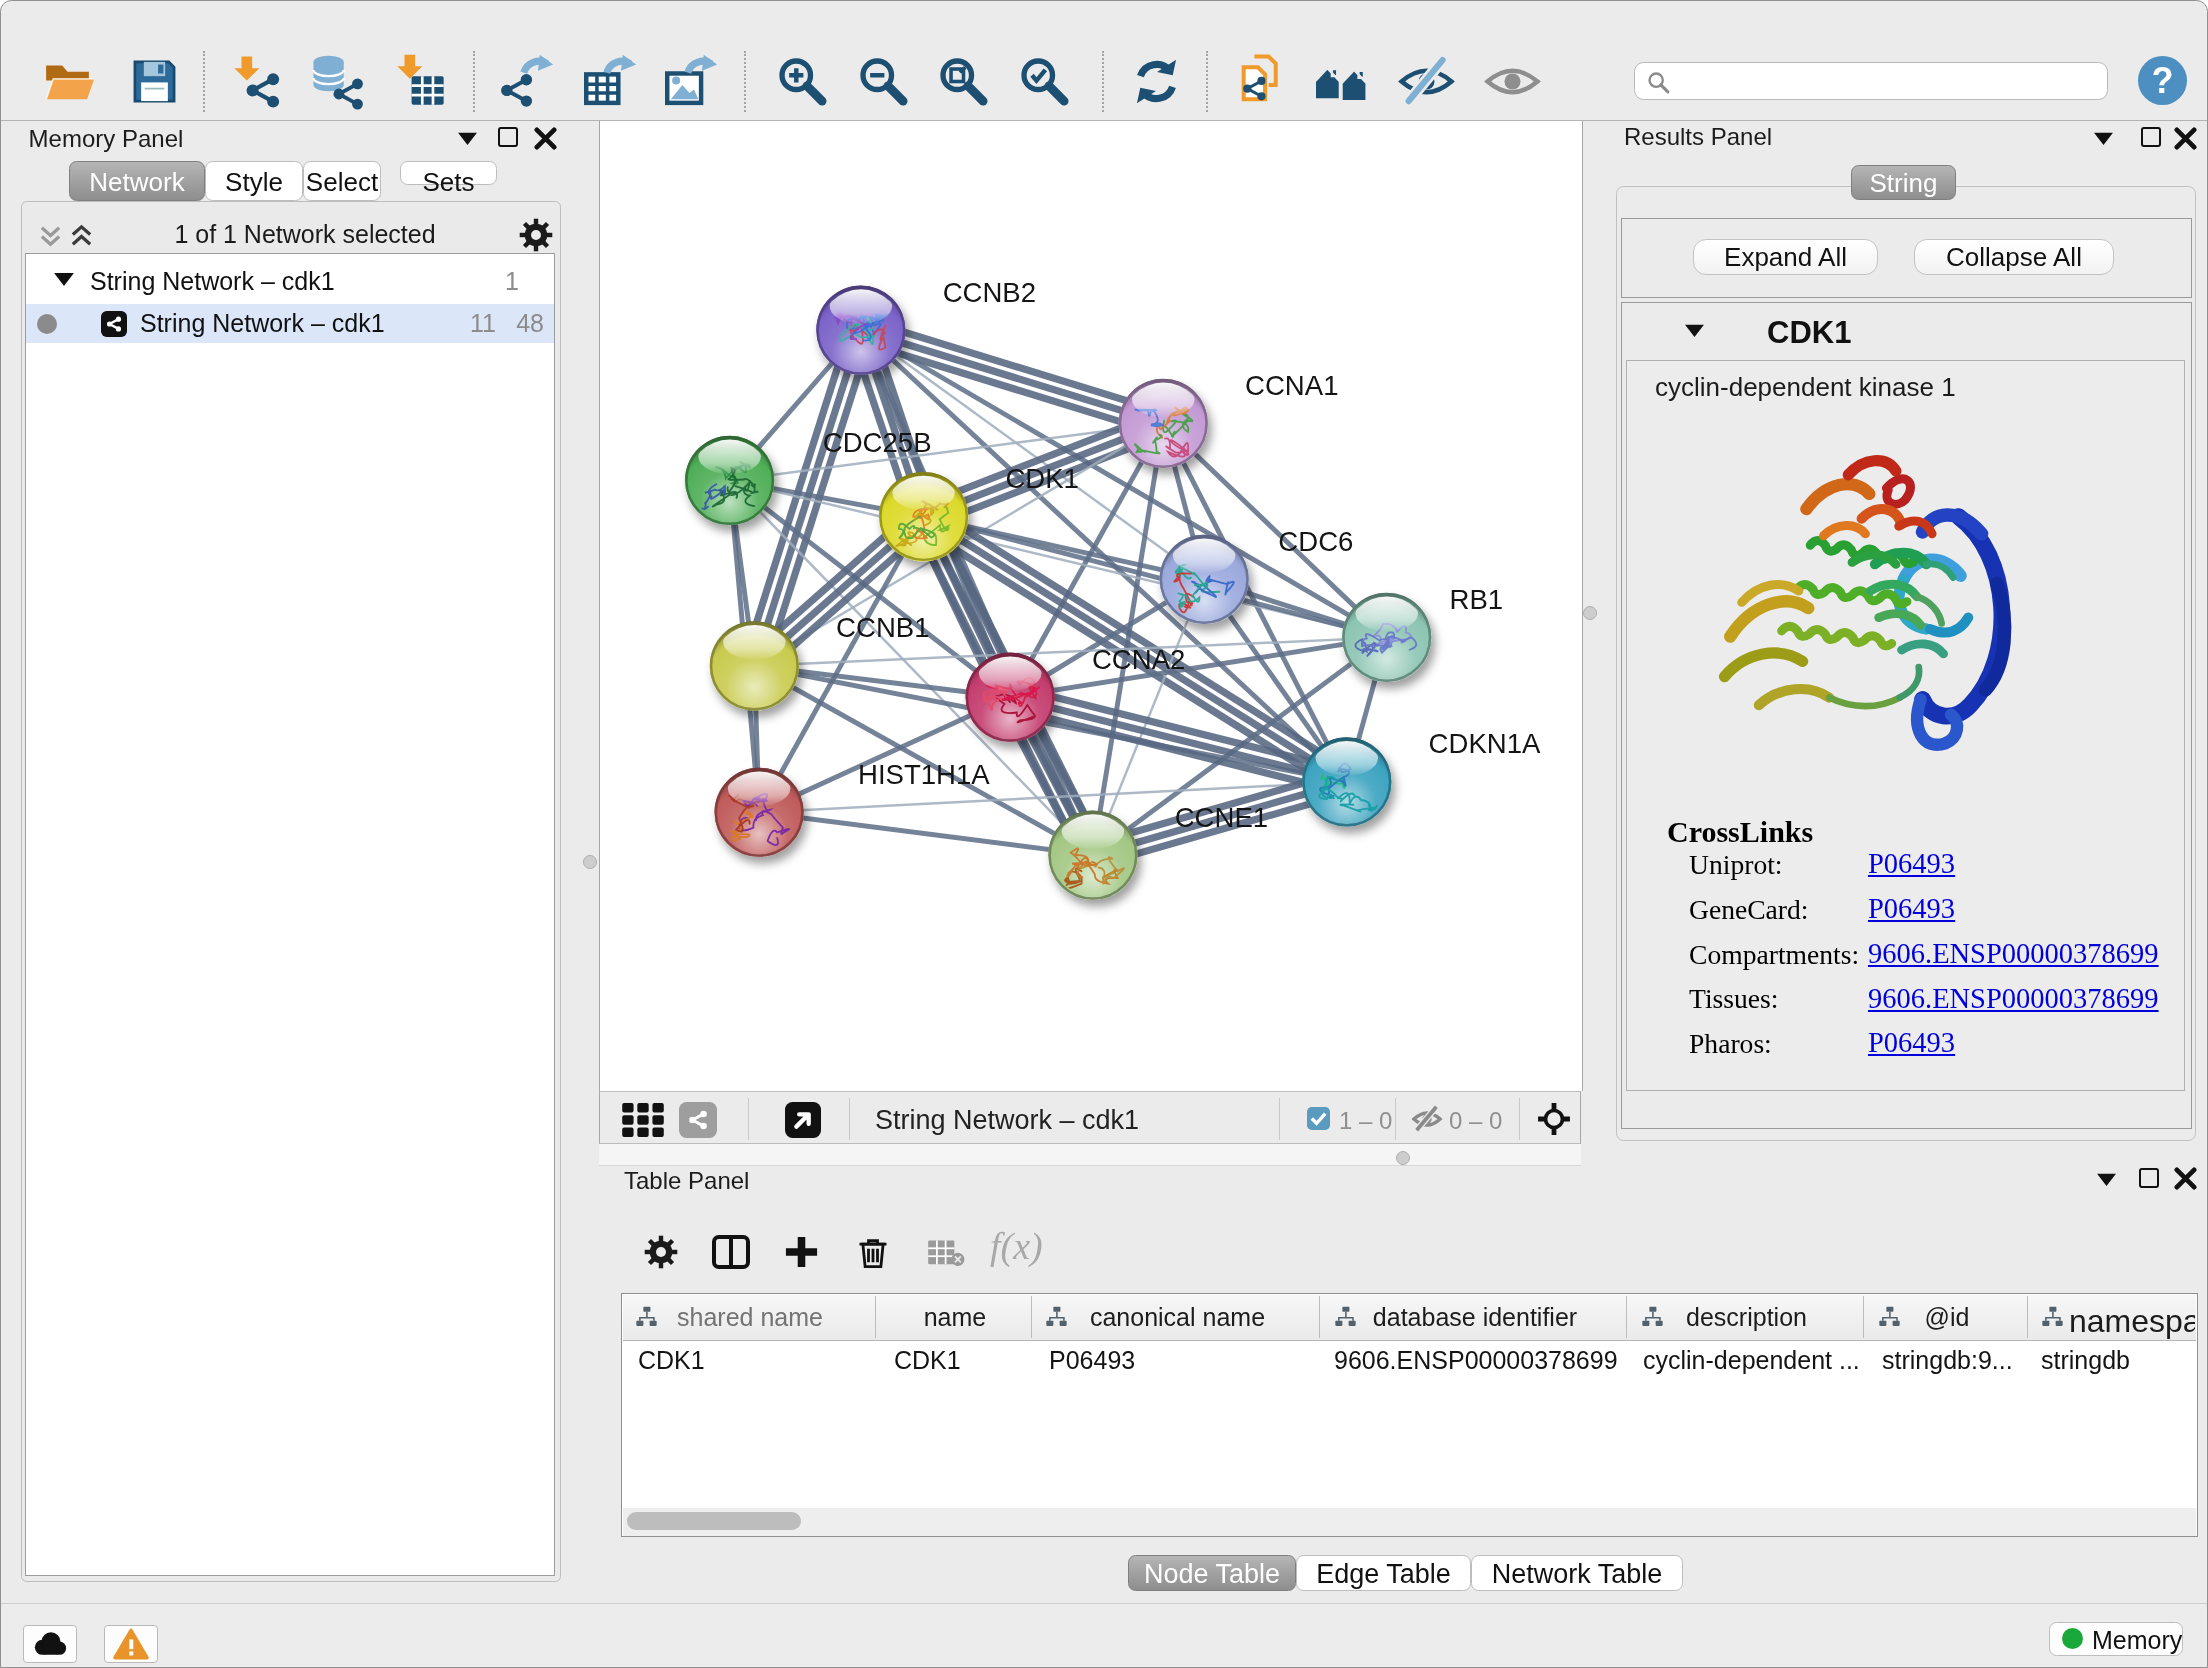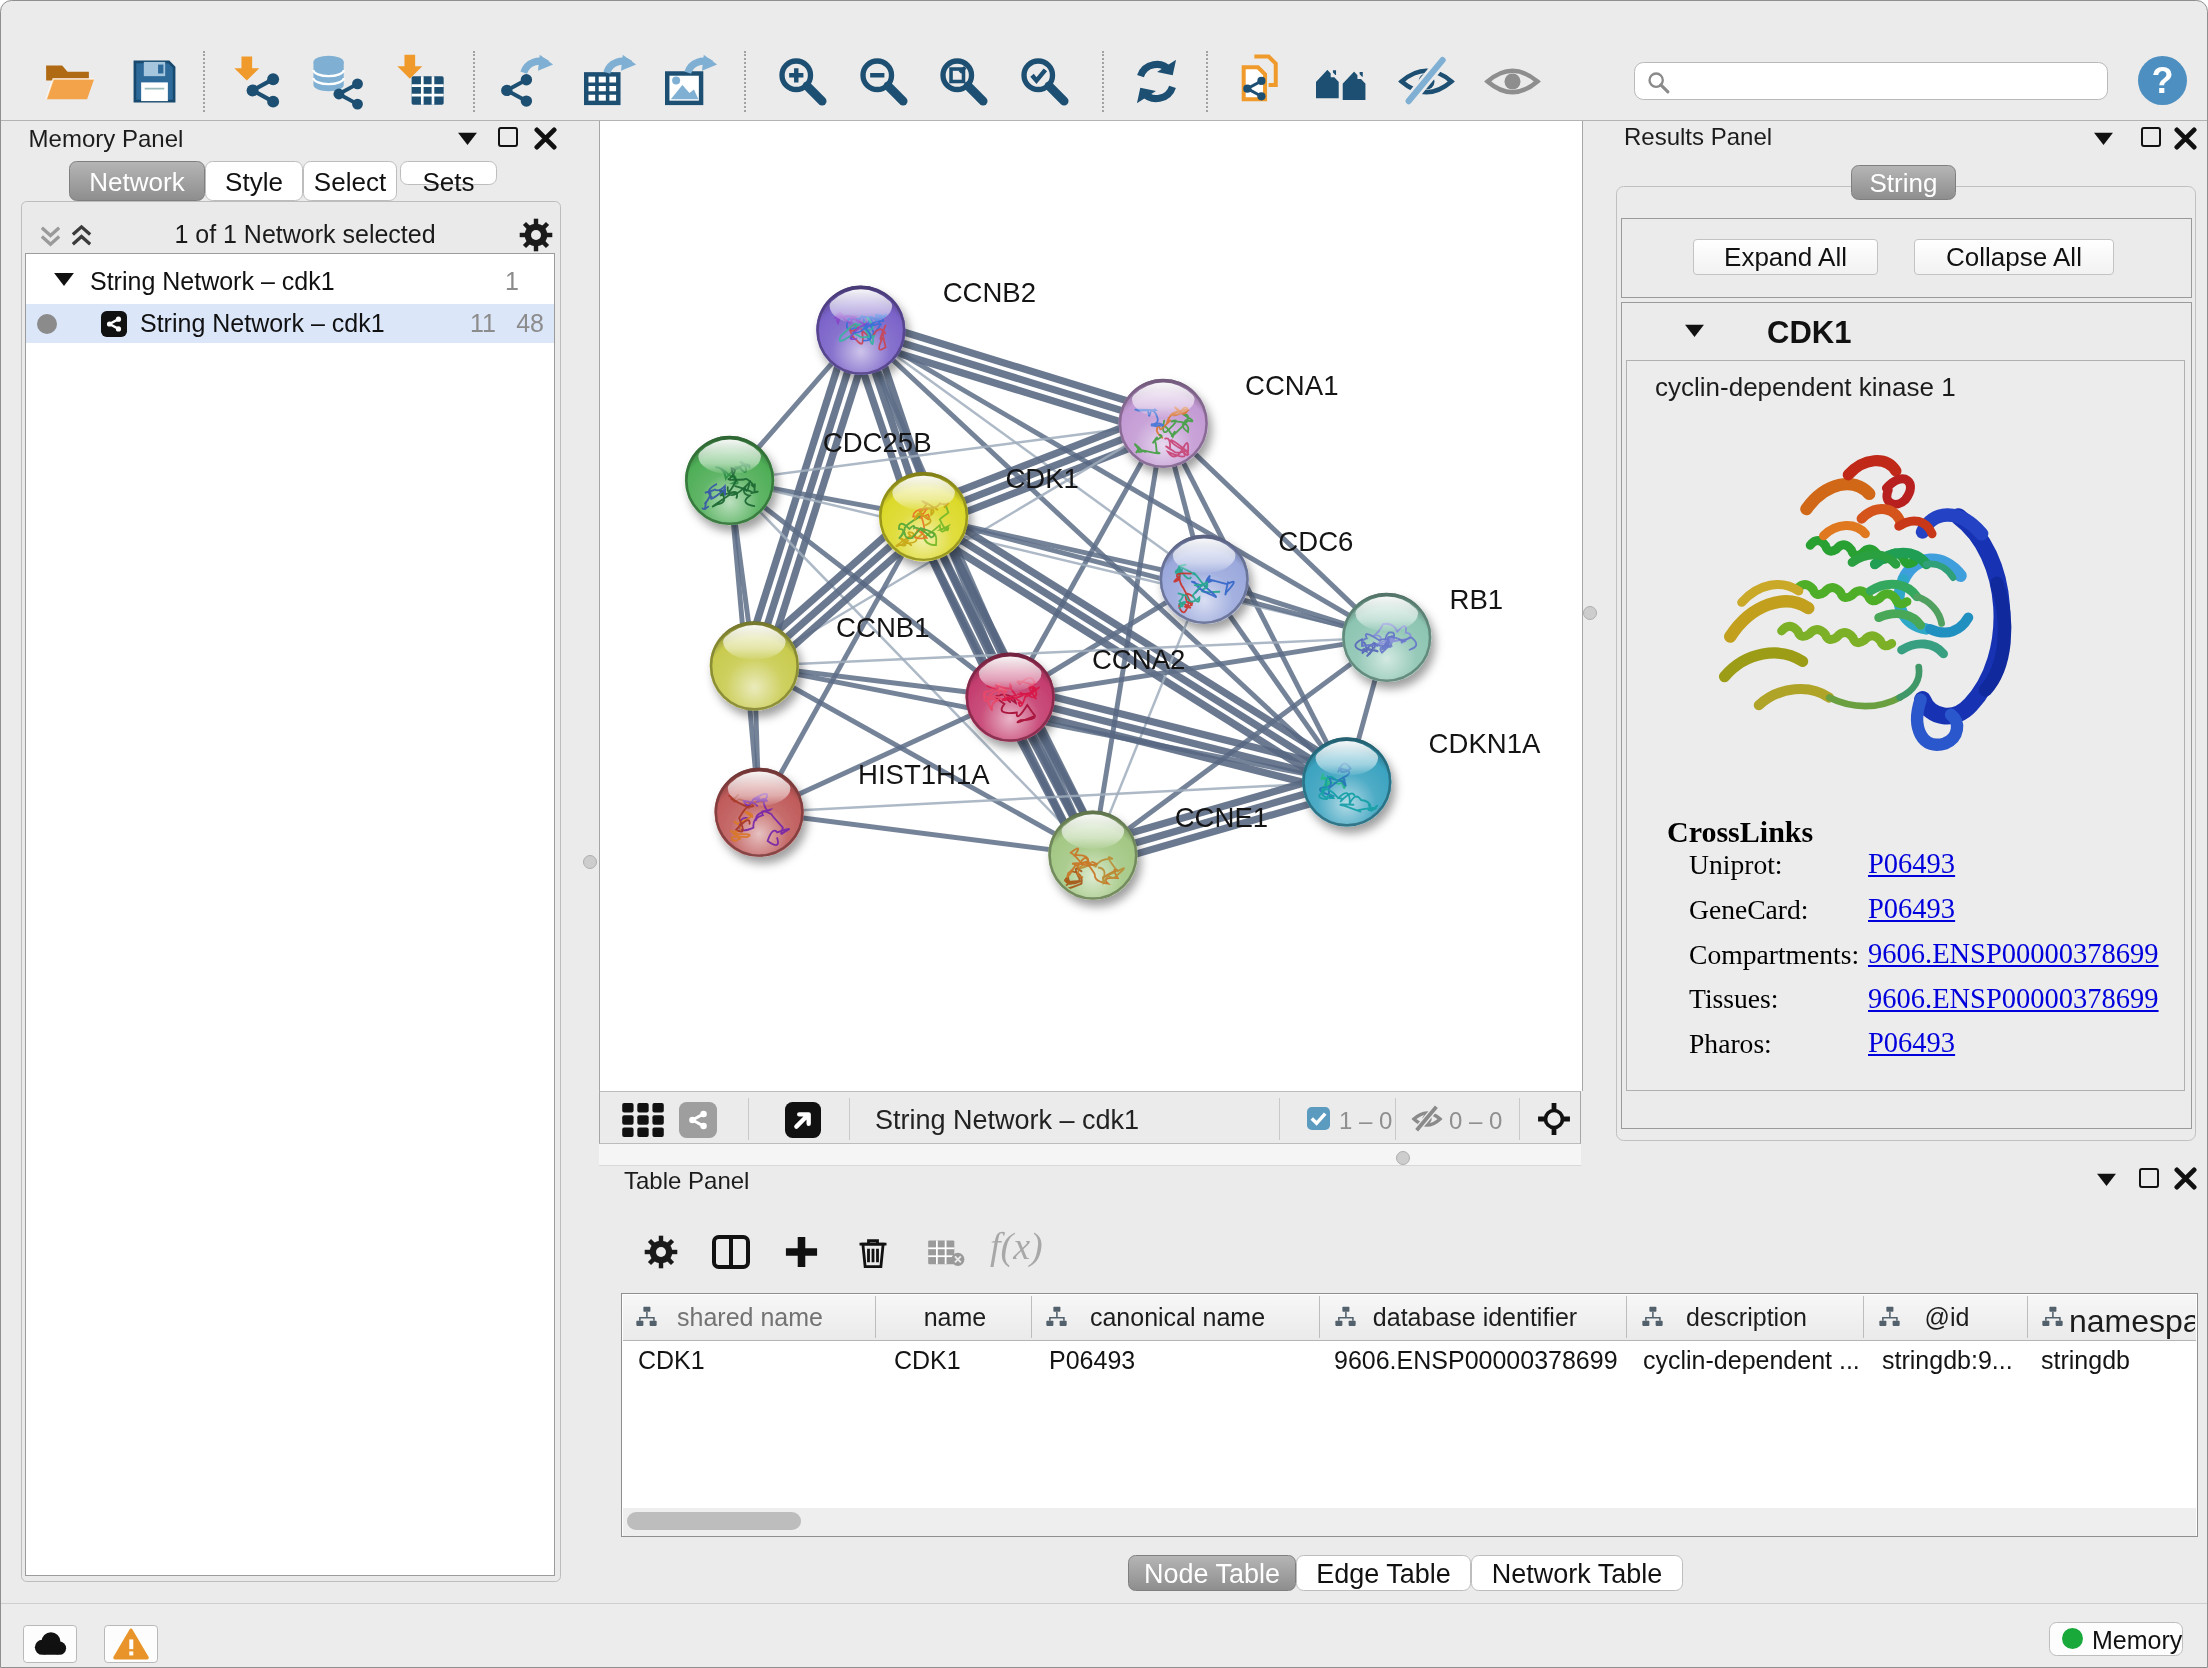--- a/index.html
+++ b/index.html
@@ -1,21 +1,21 @@
 <!DOCTYPE html>
 <html style="font-size:15px"><head><meta charset="utf-8"><style>
 html,body{margin:0;padding:0;width:2208px;height:1668px;overflow:hidden;
  font-family:"Liberation Sans",sans-serif;background:#ffffff;}
 .abs{position:absolute;}
 .panel-ttl{font-size:24px;color:#1c1c1c;}
 .tab{position:absolute;box-sizing:border-box;text-align:center;font-size:26px;
  border:1px solid #bdbdbd;border-radius:7.6px;background:#fff;color:#111;}
 .tab.sel{background:linear-gradient(#b5b5b5,#8e8e8e);color:#fff;border-color:#7f7f7f;}
 .btn{position:absolute;box-sizing:border-box;text-align:center;font-size:26px;color:#111;
- background:linear-gradient(#ffffff,#f2f2f2);border:1px solid #c3c3c3;border-radius:4px;}
+ background:linear-gradient(#ffffff,#f2f2f2);border:1px solid #c3c3c3;border-radius:13px;}
 .vsep{position:absolute;width:1px;background:#c9c9c9;}
 </style></head><body>
 <div class="abs" style="left:0;top:0;width:2208px;height:1668px;border:1px solid #8f8f8f;box-sizing:border-box;border-radius:11.4px 11.4px 0 0;overflow:hidden;background:#ebebeb">
 
 <div class="abs" style="left:0;top:42px;width:2208px;height:77px;background:#ebebeb;border-bottom:1px solid #b3b3b3">
 <svg style="position:absolute;left:38px;top:9.5px" width="57" height="57" viewBox="0 0 64 64">
         <path d="M8 14 h18 l6 7 h24 v10 H8 z" fill="#b06a14"></path>
         <path d="M8 52 L16 29 h46 L54 52 z" fill="#f3a44a"></path>
         <path d="M8 52 L16 29 h46" fill="none" stroke="#fff" stroke-width="2" stroke-opacity="0.7"></path>
       </svg>
@@ -144,21 +144,21 @@
 <svg class="abs" style="left:455px;top:129px" width="23" height="17" viewBox="0 0 24 18">
       <path d="M2 3 h20 L12 16 z" fill="#111"></path>
     </svg>
 <div class="abs" style="left:497px;top:126px;width:20px;height:20px;border:2.9px solid #111;border-radius:2.9px;box-sizing:border-box"></div>
 <svg class="abs" style="left:533px;top:126px" width="23" height="23" viewBox="0 0 24 24">
       <path d="M3 3 L21 21 M21 3 L3 21" stroke="#111" stroke-width="5" stroke-linecap="round"></path>
     </svg>
 
 <div class="tab sel" style="left:68px;top:160px;width:136px;height:40px;line-height:40px">Network</div>
 <div class="tab" style="left:204px;top:160px;width:98px;height:40px;line-height:40px">Style</div>
-<div class="tab" style="left:302px;top:160px;width:94px;height:40px;line-height:40px">Select</div>
+<div class="tab" style="left:302px;top:160px;width:78px;height:40px;line-height:40px">Select</div>
 <div class="tab" style="left:399px;top:160px;width:97px;height:24px;line-height:40px">Sets</div>
 
 <div class="abs" style="left:20px;top:200px;width:540px;height:1381px;background:#eaeaea;border:1px solid #bdbdbd;border-radius:5.7px;box-sizing:border-box"></div>
 <svg class="abs" style="left:37px;top:223px" width="25" height="25" viewBox="0 0 26 26">
       <path d="M4 4 l9 8 l9 -8 M4 13 l9 8 l9 -8" fill="none" stroke="#9a9a9a" stroke-width="3.4"></path>
     </svg>
 <svg class="abs" style="left:68px;top:221px" width="25" height="27" viewBox="0 0 26 28">
       <path d="M4 13 l9 -8 l9 8 M4 23 l9 -8 l9 8" fill="none" stroke="#3c3c3c" stroke-width="3.4"></path>
     </svg>
 <div class="abs" style="left:114px;top:219px;width:380px;text-align:center;font-size:25px;color:#1a1a1a">1 of 1 Network selected</div>

